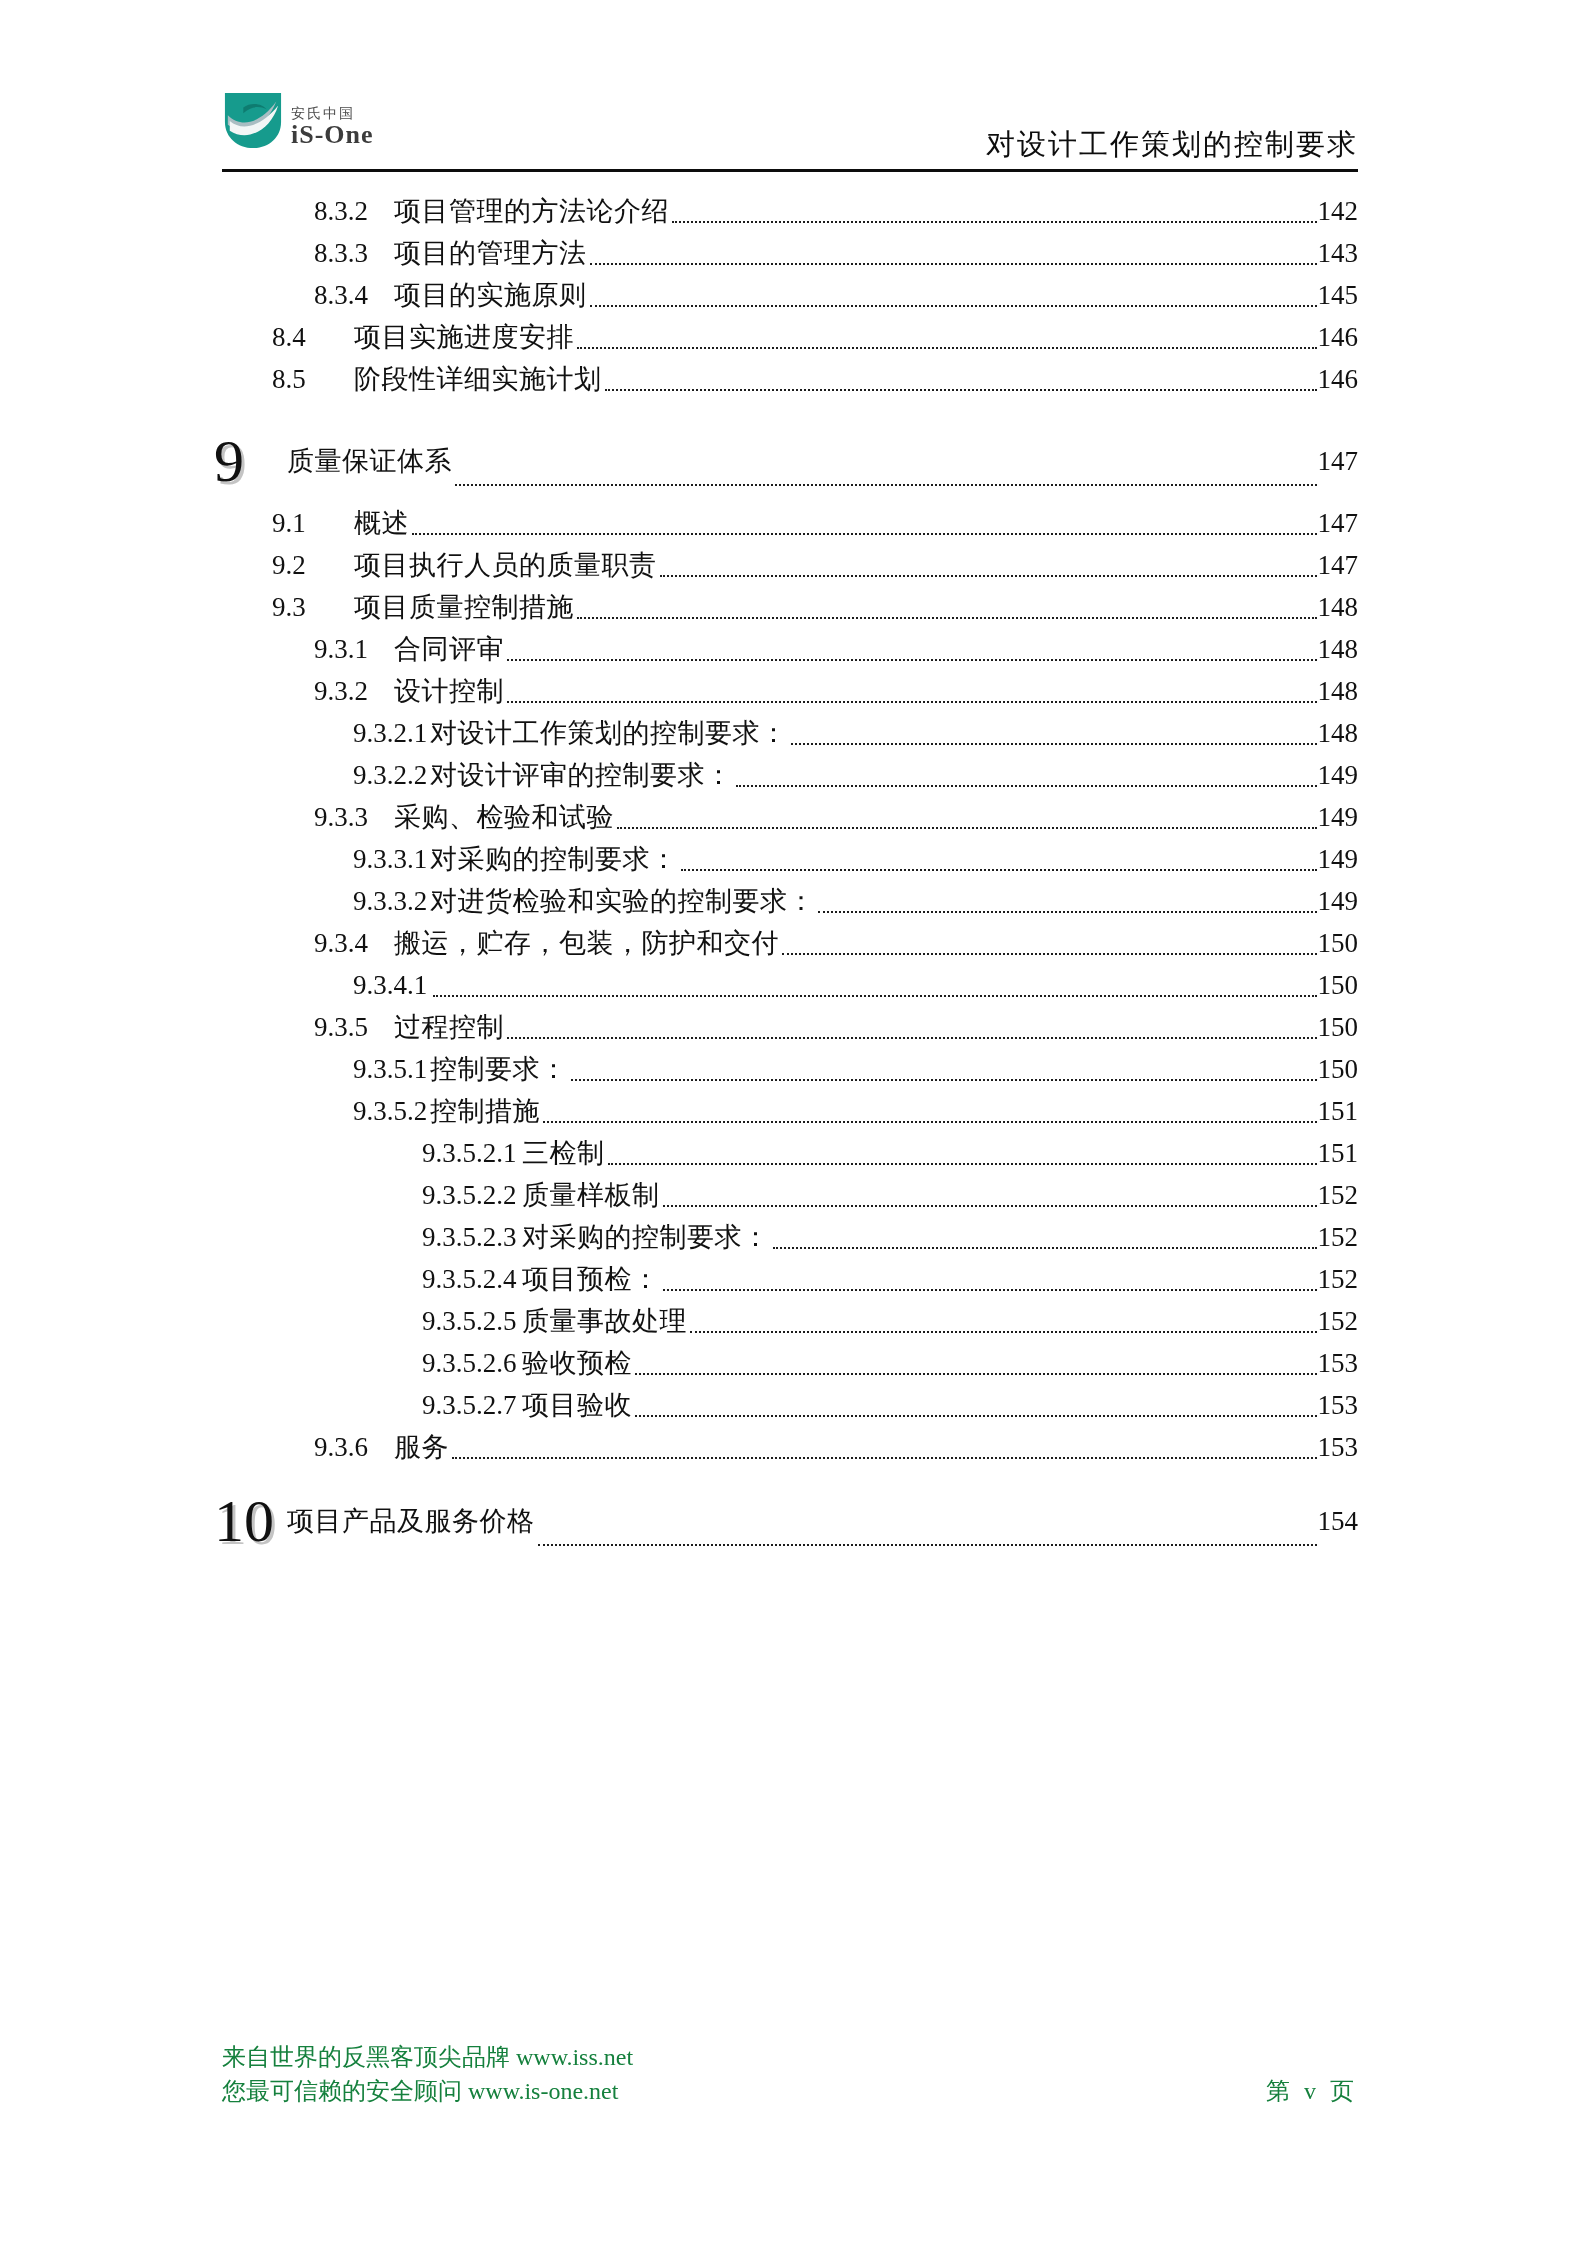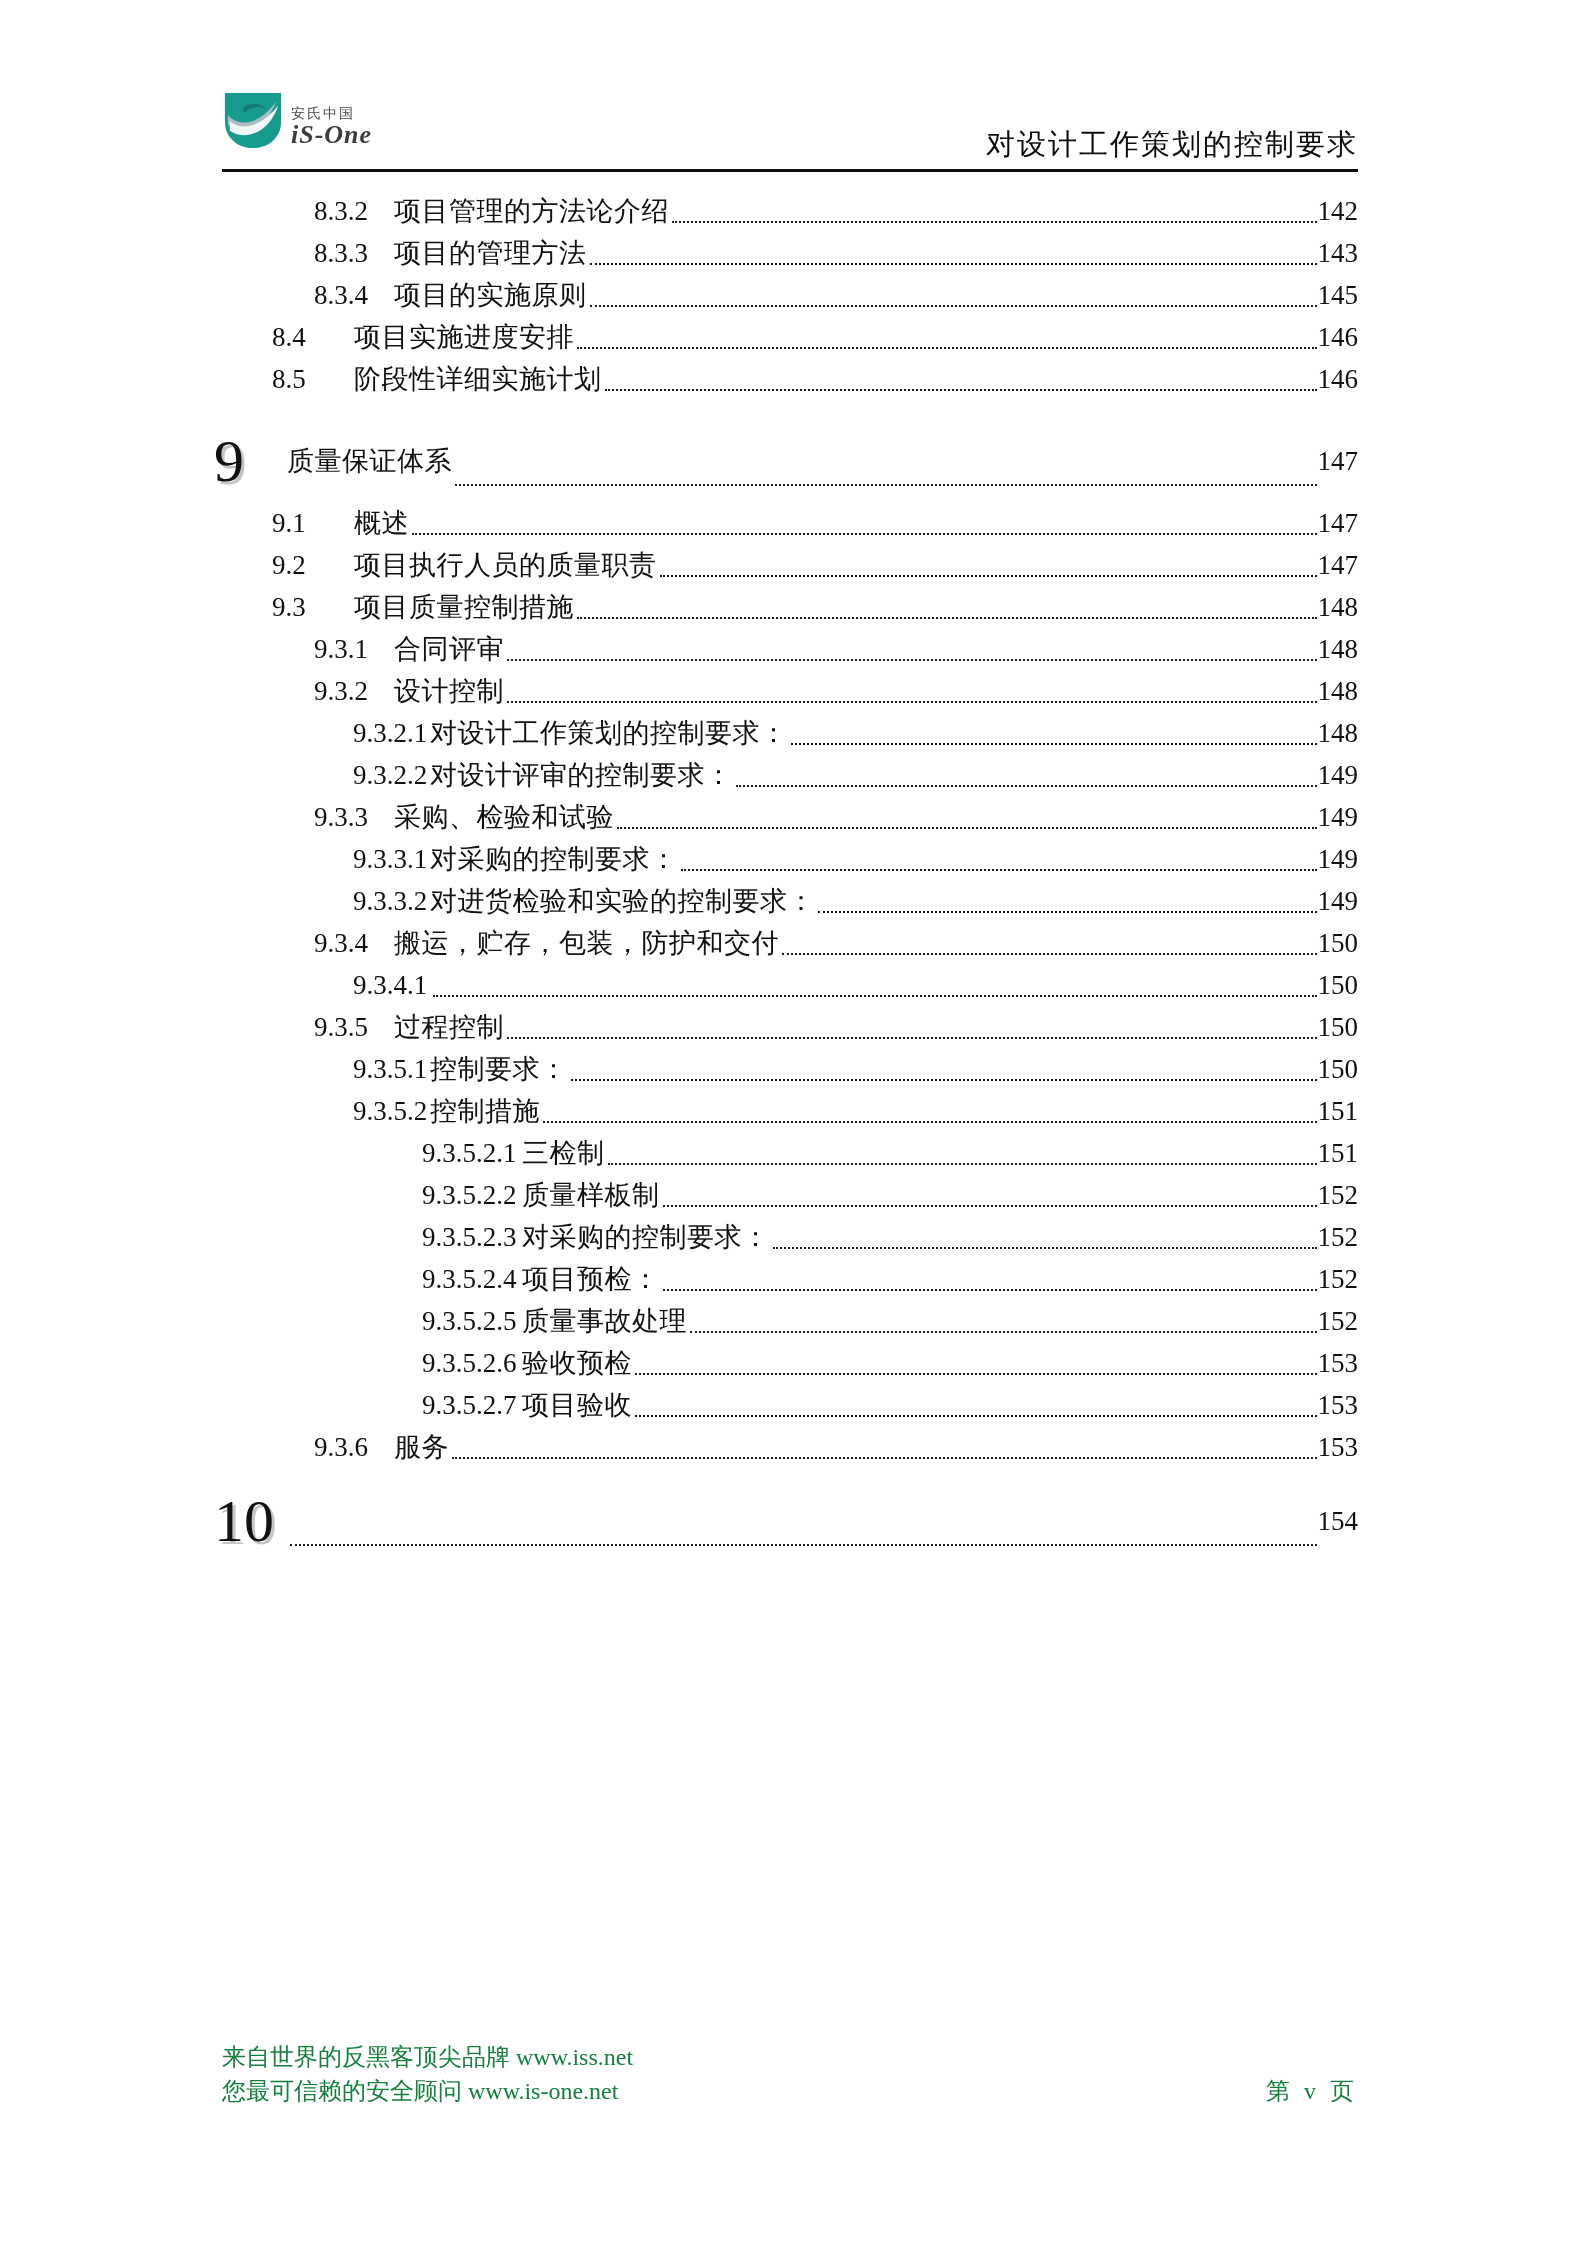--- a/index.html
+++ b/index.html
@@ -37,21 +37,20 @@
   .logo-text { display: flex; flex-direction: column; line-height: 1; padding-bottom: 2px; }
   .logo-cn {
     font-size: 14px;
     letter-spacing: 2px;
     color: #4a4a4a;
     font-family: "Liberation Sans", "DejaVu Sans", sans-serif;
   }
   .logo-en {
     font-size: 26px;
     font-weight: bold;
-    font-style: italic;
     color: #3c3c3c;
     letter-spacing: 1px;
     margin-top: 2px;
   }
   .doc-title {
     font-size: 29px;
     letter-spacing: 2px;
     color: #0d0d0d;
     padding-bottom: 4px;
   }
@@ -301,20 +300,21 @@
     <span class="toc-page">153</span>
   </div>
       <div class="toc-row lvl3">
     <span class="toc-num">9.3.6</span>
     <span class="toc-title">服务</span>
     <span class="leader"></span>
     <span class="toc-page">153</span>
   </div>
       <div class="toc-row lvl1 chapter ch10">
     <span class="toc-num">10</span>
+    <span class="toc-title">项目产品及服务价格</span>
     <span class="leader"></span>
     <span class="toc-page">154</span>
   </div>
     </div>
 
   <div class="footer">
     <div>
       <div>来自世界的反黑客顶尖品牌  www.iss.net</div>
       <div>您最可信赖的安全顾问  www.is-one.net</div>
     </div>

